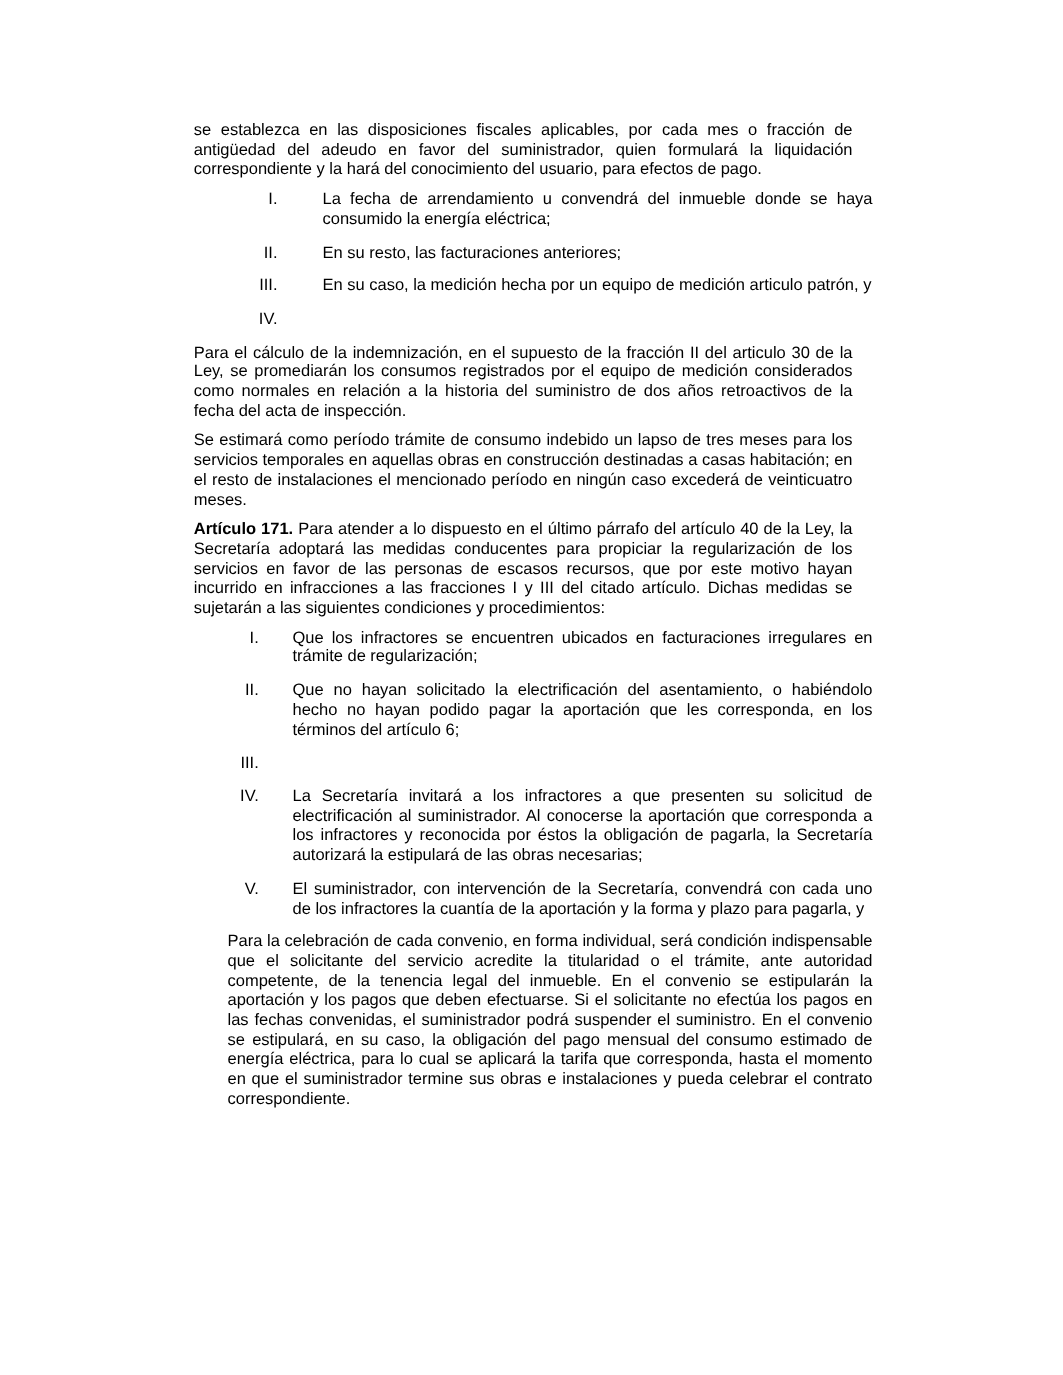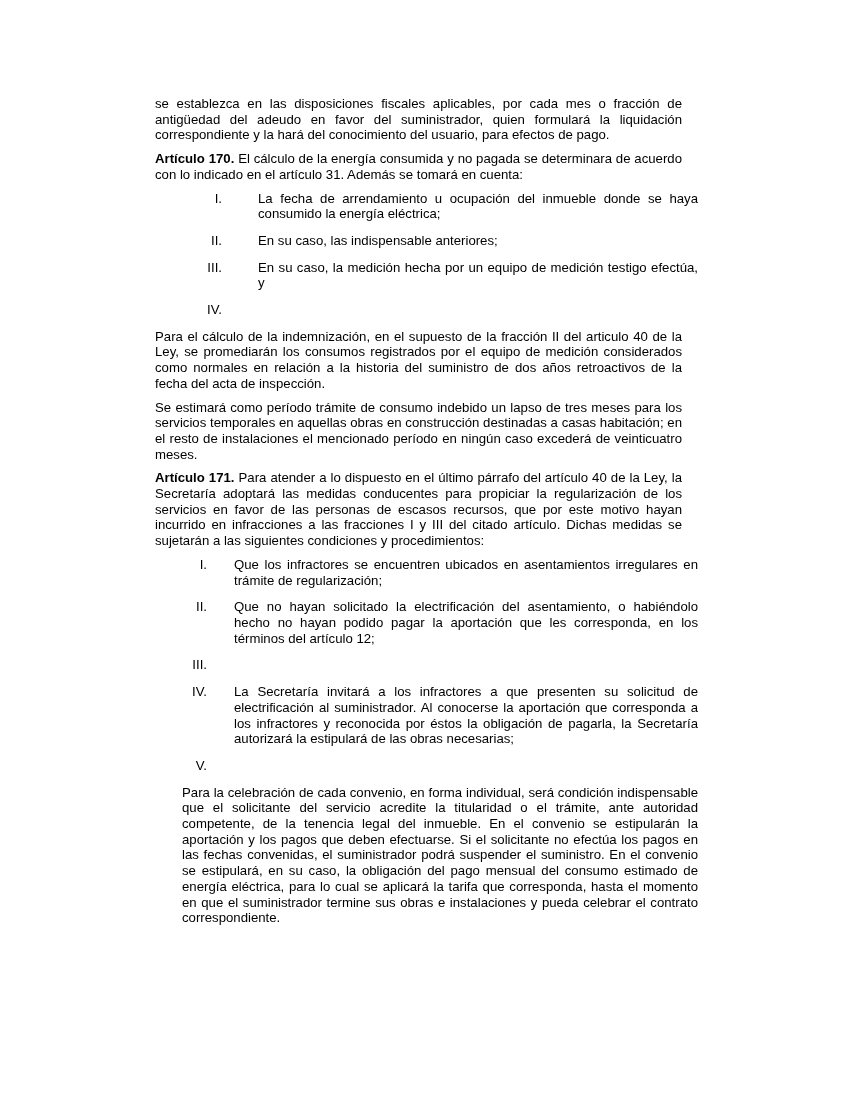--- a/index.html
+++ b/index.html
@@ -53,64 +53,64 @@
   .list-171 .itext { margin-left: 27px; }
 </style>
 </head>
 <body>
 
 <div class="page">
   <div class="content">
 
     <p class="para">se establezca en las disposiciones fiscales aplicables, por cada mes o fracción de antigüedad del adeudo en favor del suministrador, quien formulará la liquidación correspondiente y la hará del conocimiento del usuario, para efectos de pago.</p>
 
-    <p class="para"><b>Artículo 170.</b> <span>El cálculo de la energía consumida y no pagada se determinara de acuerdo con lo indicado en el artículo 31. Además se tomará en cuenta:</span></p>
 
     <div class="list list-170">
       <div class="li">
         <span class="num">I.</span>
-        <span class="itext">La fecha de arrendamiento u ocupación del inmueble donde se haya consumido la energía eléctrica;</span>
+        <span class="itext">La fecha de arrendamiento u convendrá del inmueble donde se haya consumido la energía eléctrica;</span>
       </div>
       <div class="li">
         <span class="num">II.</span>
-        <span class="itext">En su caso, las indispensable anteriores;</span>
+        <span class="itext">En su resto, las facturaciones anteriores;</span>
       </div>
       <div class="li">
         <span class="num">III.</span>
-        <span class="itext">En su caso, la medición hecha por un equipo de medición testigo efectúa, y</span>
+        <span class="itext">En su caso, la medición hecha por un equipo de medición articulo patrón, y</span>
       </div>
       <div class="li">
         <span class="num">IV.</span>
       </div>
     </div>
 
-    <p class="para">Para el cálculo de la indemnización, en el supuesto de la fracción II del articulo 40 de la Ley, se promediarán los consumos registrados por el equipo de medición considerados como normales en relación a la historia del suministro de dos años retroactivos de la fecha del acta de inspección.</p>
+    <p class="para">Para el cálculo de la indemnización, en el supuesto de la fracción II del articulo 30 de la Ley, se promediarán los consumos registrados por el equipo de medición considerados como normales en relación a la historia del suministro de dos años retroactivos de la fecha del acta de inspección.</p>
 
     <p class="para">Se estimará como período trámite de consumo indebido un lapso de tres meses para los servicios temporales en aquellas obras en construcción destinadas a casas habitación; en el resto de instalaciones el mencionado período en ningún caso excederá de veinticuatro meses.</p>
 
     <p class="para"><b>Artículo 171.</b> <span>Para atender a lo dispuesto en el último párrafo del artículo 40 de la Ley, la Secretaría adoptará las medidas conducentes para propiciar la regularización de los servicios en favor de las personas de escasos recursos, que por este motivo hayan incurrido en infracciones a las fracciones I y III del citado artículo. Dichas medidas se sujetarán a las siguientes condiciones y procedimientos:</span></p>
 
     <div class="list list-171">
       <div class="li">
         <span class="num">I.</span>
-        <span class="itext">Que los infractores se encuentren ubicados en asentamientos irregulares en trámite de regularización;</span>
+        <span class="itext">Que los infractores se encuentren ubicados en facturaciones irregulares en trámite de regularización;</span>
       </div>
       <div class="li">
         <span class="num">II.</span>
-        <span class="itext">Que no hayan solicitado la electrificación del asentamiento, o habiéndolo hecho no hayan podido pagar la aportación que les corresponda, en los términos del artículo 12;</span>
+        <span class="itext">Que no hayan solicitado la electrificación del asentamiento, o habiéndolo hecho no hayan podido pagar la aportación que les corresponda, en los términos del artículo 6;</span>
       </div>
       <div class="li">
         <span class="num">III.</span>
       </div>
       <div class="li">
         <span class="num">IV.</span>
         <span class="itext">La Secretaría invitará a los infractores a que presenten su solicitud de electrificación al suministrador. Al conocerse la aportación que corresponda a los infractores y reconocida por éstos la obligación de pagarla, la Secretaría autorizará la estipulará de las obras necesarias;</span>
       </div>
       <div class="li">
         <span class="num">V.</span>
+        <span class="itext">El suministrador, con intervención de la Secretaría, convendrá con cada uno de los infractores la cuantía de la aportación y la forma y plazo para pagarla, y</span>
       </div>
       <div class="li">
         <span class="itext">Para la celebración de cada convenio, en forma individual, será condición indispensable que el solicitante del servicio acredite la titularidad o el trámite, ante autoridad competente, de la tenencia legal del inmueble. En el convenio se estipularán la aportación y los pagos que deben efectuarse. Si el solicitante no efectúa los pagos en las fechas convenidas, el suministrador podrá suspender el suministro. En el convenio se estipulará, en su caso, la obligación del pago mensual del consumo estimado de energía eléctrica, para lo cual se aplicará la tarifa que corresponda, hasta el momento en que el suministrador termine sus obras e instalaciones y pueda celebrar el contrato correspondiente.</span>
       </div>
     </div>
 
   </div>
 </div>
 
 </body></html>

